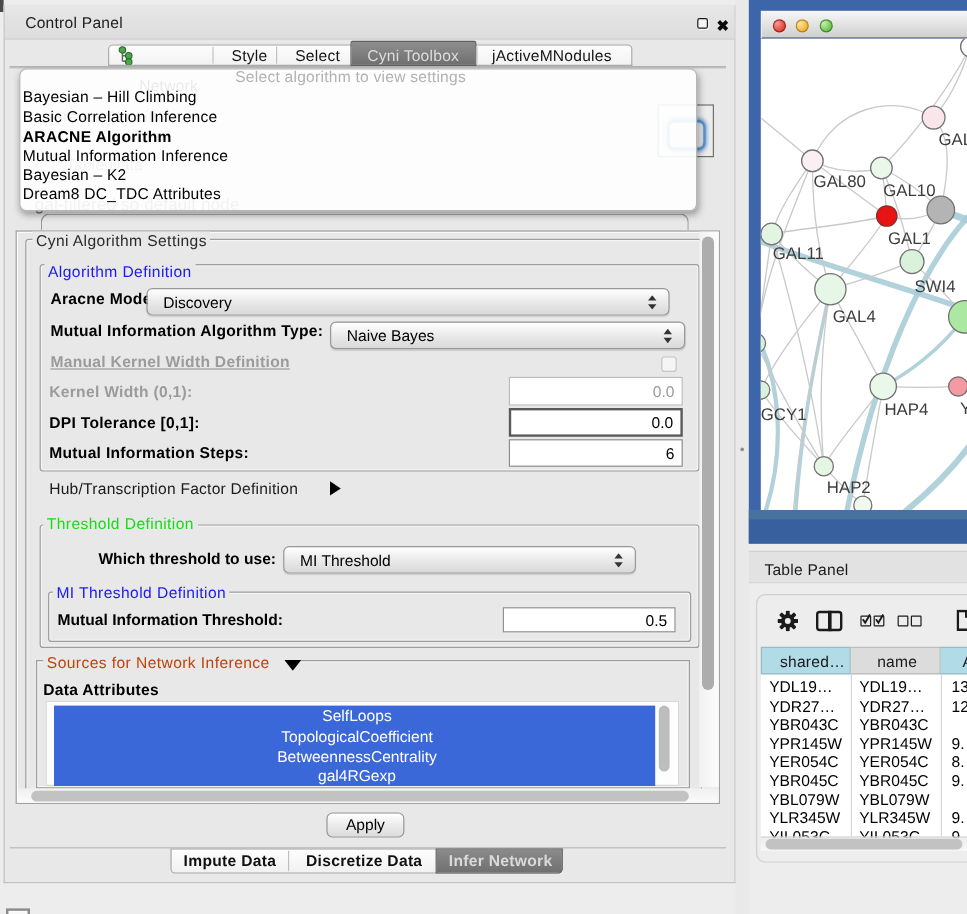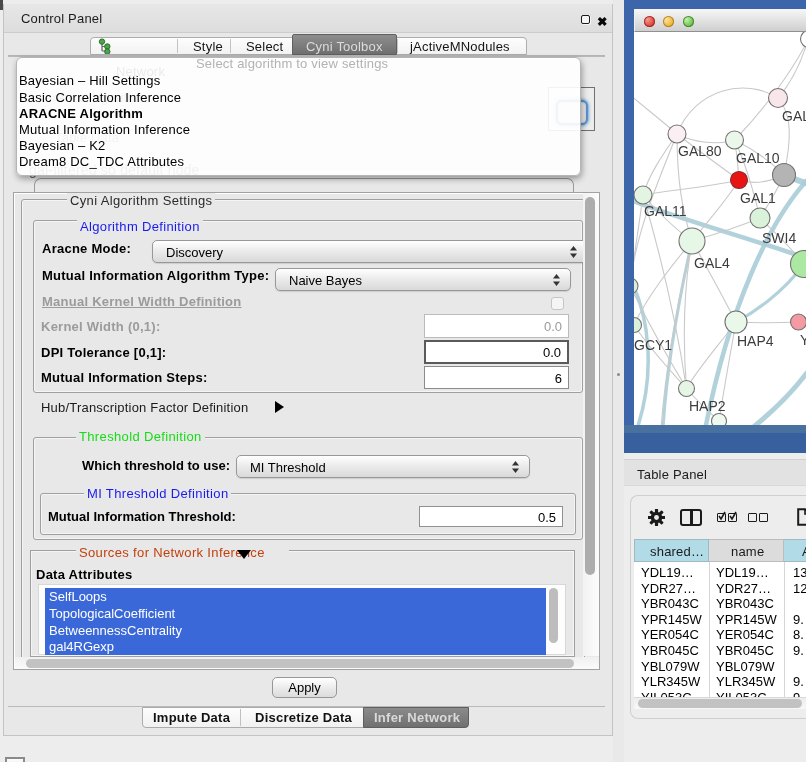--- a/index.html
+++ b/index.html
@@ -2,21 +2,21 @@
 <html><head>
 <meta charset="utf-8">
 <style>
 html,body{margin:0;padding:0;}
 body{width:806px;height:762px;position:relative;overflow:hidden;background:#ededed;
      font-family:"Liberation Sans",sans-serif;}
 .ab{position:absolute;}
 .lbl{position:absolute;font-size:13px;color:#000;white-space:nowrap;letter-spacing:0.2px;}
 .b{font-weight:bold;letter-spacing:0.25px;}
 .grp{position:absolute;border:1px solid #9f9f9f;border-radius:3px;box-shadow:inset 0 0 0 1px rgba(255,255,255,.55);}
-.gtitle{position:absolute;font-size:13px;background:#e8e8e8;padding:0 3px;white-space:nowrap;letter-spacing:0.35px;margin-left:40px;}
+.gtitle{position:absolute;font-size:13px;background:#e8e8e8;padding:0 3px;white-space:nowrap;letter-spacing:0.35px;}
 .combo{position:absolute;border:1px solid #989898;border-radius:5px;
   background:linear-gradient(#ffffff,#ececec 45%,#d9d9d9);box-shadow:0 1px 1px rgba(0,0,0,.12);}
 .combo .ct{position:absolute;left:13px;top:50%;transform:translateY(-50%);font-size:13px;color:#000;white-space:nowrap;}
 .carr{position:absolute;right:9px;top:50%;transform:translateY(-50%);width:9px;height:12px;}
 .fld{position:absolute;background:#fff;font-size:13px;text-align:right;}
 .fld span{position:absolute;right:6px;top:50%;transform:translateY(-50%);}
 </style>
 </head>
 <body>
 
@@ -60,21 +60,21 @@
 
   <div class="ab" style="left:13px;top:192px;width:587px;height:478px;border:1px solid #a2a2a2;box-shadow:inset 1px 1px 0 #ffffff;box-sizing:border-box;background:#e8e8e8;"></div>
 
   <div class="grp" style="left:21px;top:199px;width:562px;height:459px;"></div>
   <div class="gtitle" style="left:27px;top:192.5px;color:#2b2b2b;">Cyni Algorithm Settings</div>
 
   <div class="grp" style="left:33px;top:220px;width:548px;height:171px;"></div>
   <div class="gtitle" style="left:37px;top:219px;color:#1a1aef;">Algorithm Definition</div>
 
   <div class="lbl b" style="left:42px;top:241px;">Aracne Mode:</div>
-  <div class="combo" style="left:152px;top:240px;width:434px;height:21px;">
+  <div class="combo" style="left:122px;top:240px;width:434px;height:21px;">
     <span class="ct">Discovery</span>
     <svg class="carr" viewBox="0 0 9 12">
         <path d="M4.5 0 L8 4.5 L1 4.5 Z" fill="#333"></path>
         <path d="M4.5 12 L8 7.5 L1 7.5 Z" fill="#333"></path>
       </svg>
   </div>
 
   <div class="lbl b" style="left:42px;top:268px;">Mutual Information Algorithm Type:</div>
   <div class="combo" style="left:275px;top:268px;width:294px;height:21px;">
     <span class="ct">Naive Bayes</span>
@@ -130,21 +130,21 @@
   <div class="grp" style="left:30px;top:550px;width:543px;height:105px;border-radius:0;"></div>
   <div class="gtitle" style="left:36px;top:545px;color:#c2410c;padding-right:24px;">Sources for Network Inference</div>
   <svg class="ab" style="left:237px;top:550px;" width="14" height="9" viewBox="0 0 14 9">
       <path d="M0 0 L14 0 L7 9 Z" fill="#000"></path>
     </svg>
 
   <div class="lbl b" style="left:36px;top:567px;">Data Attributes</div>
 
   <div class="ab" style="left:38px;top:584px;width:528px;height:71px;background:#fdfdfd;border:1px solid #d8d8d8;box-sizing:border-box;"></div>
   <div class="ab" style="left:45px;top:588px;width:501px;height:67px;background:#3a68d8;overflow:hidden;">
-    <div style="font-size:13px;color:#fff;line-height:16.8px;padding:1px 0 0 4px;">SelfLoops<br>TopologicalCoefficient<br>BetweennessCentrality<br>gal4RGexp</div>
+    <div style="font-size:13px;color:#fff;line-height:16.8px;padding:1px 0 0 4px;text-align:center;">SelfLoops<br>TopologicalCoefficient<br>BetweennessCentrality<br>gal4RGexp</div>
   </div>
 
   <div class="ab" style="left:549px;top:588px;width:9px;height:55px;background:#bdbdbd;border-radius:5px;"></div>
 
   <div class="ab" style="left:583px;top:193px;width:16px;height:463px;background:linear-gradient(90deg,#f2f2f2,#fcfcfc);"></div>
   <div class="ab" style="left:585px;top:197px;width:10px;height:378px;background:#adadad;border-radius:6px;"></div>
 
   <div class="ab" style="left:15px;top:657px;width:584px;height:12px;background:linear-gradient(#f0f0f0,#fbfbfb);"></div>
   <div class="ab" style="left:26px;top:659px;width:548px;height:9px;background:#c2c2c2;border-radius:5px;"></div>
 </div>
@@ -174,21 +174,21 @@
 
   <div class="ab" style="left:548px;top:87px;width:47px;height:44px;border:1px solid #707070;box-sizing:border-box;background:#ececec;"></div>
   <div class="ab" style="left:556px;top:100px;width:32px;height:25px;border:2px solid #5a91c8;border-radius:6px;box-shadow:0 0 3px 1px rgba(90,150,210,.8), inset 0 0 2px rgba(90,150,210,.6);background:#e8e8e8;box-sizing:border-box;"></div>
 
   <div class="ab" style="left:34px;top:178px;width:540px;height:14px;border:1px solid #9a9a9a;border-bottom:none;border-radius:7px 7px 0 0;box-sizing:border-box;"></div>
 </div>
 
 <div id="popup">
   <div class="ab" style="left:16px;top:57px;width:565px;height:119px;background:rgba(255,255,255,0.91);border:1px solid #b5b5b5;border-radius:6px;box-shadow:1px 3px 6px rgba(0,0,0,0.35);box-sizing:border-box;"></div>
   <div class="lbl" style="left:196px;top:56px;color:#b2b2b2;">Select algorithm to view settings</div>
-  <div class="lbl" style="left:19px;top:72.5px;">Bayesian – Hill Settings</div>
+  <div class="lbl" style="left:19px;top:72.5px;">Bayesian – Hill Climbing</div>
   <div class="lbl" style="left:19px;top:89.5px;">Basic Correlation Inference</div>
   <div class="lbl b" style="left:19px;top:105.5px;">ARACNE Algorithm</div>
   <div class="lbl" style="left:19px;top:121.5px;">Mutual Information Inference</div>
   <div class="lbl" style="left:19px;top:137.5px;">Bayesian – K2</div>
   <div class="lbl" style="left:19px;top:153.5px;">Dream8 DC_TDC Attributes</div>
 </div>
 
 <div id="rightside">
 
   <div class="ab" style="left:613px;top:0;width:11px;height:762px;background:#e9e9e9;"></div>

